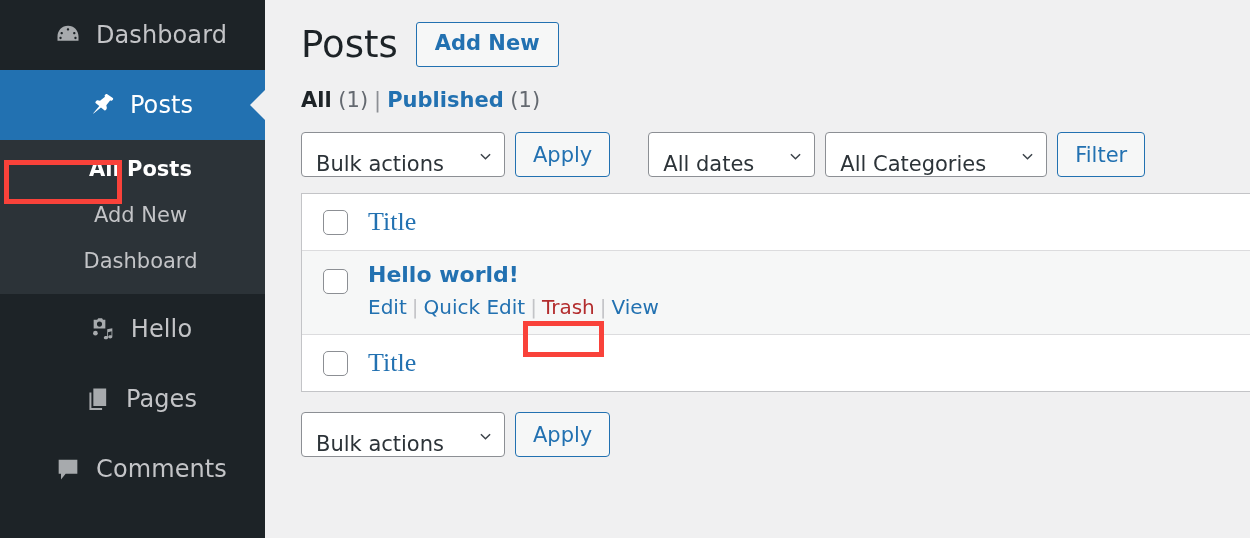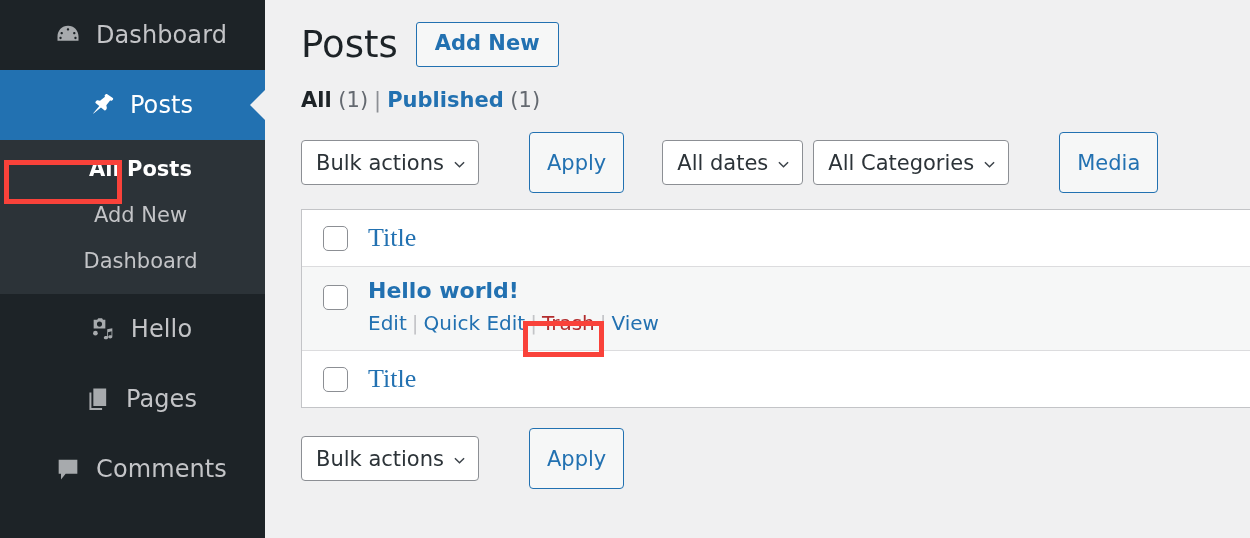--- a/index.html
+++ b/index.html
@@ -142,52 +142,51 @@
     display: flex;
     align-items: center;
     padding-left: 36px;
     gap: 10px;
   }
   .tablenav.top { padding-top: 20px; }
   .tablenav.bottom { padding-top: 20px; }
   .select-box {
     position: relative;
     display: inline-flex;
-    align-items: center;
+    align-items: flex-end;
     background: #fff;
     border: 1px solid #8c8f94;
     border-radius: 4px;
     height: 45px;
     box-sizing: border-box;
-    padding: 0 34px 0 14px;
+    padding: 0 60px 0 14px;
     font-size: 21px;
     color: #2c3338;
     cursor: pointer;
     white-space: nowrap;
   }
   .select-box .chev {
     position: absolute;
     right: 13px;
     top: 50%;
     margin-top: -4px;
     width: 11px; height: 11px;
   }
   .btn-action {
-    height: 61px;
+    height: 45px;
     box-sizing: border-box;
     display: inline-flex;
     align-items: center;
     padding: 0 17px;
     font-size: 21px;
     background: #f6f7f7;
     border: 1px solid #2271b1;
     border-radius: 4px;
     color: #2271b1;
     cursor: pointer;
-    margin-left: 40px;
   }
   .gap-lg { width: 18px; }
 
   
   .wp-table {
     margin: 16px 0 0 0;
     margin-left: 36px;
     background: #fff;
     border: 1px solid #c3c4c7;
     border-bottom: none;
@@ -344,21 +343,21 @@
         <svg class="chev" viewBox="0 0 12 12">
             <path d="M1 3.5L6 8.5L11 3.5" stroke="#3c434a" stroke-width="1.6" fill="none"></path>
           </svg>
       </div>
       <div class="select-box">
         <span>All Categories</span>
         <svg class="chev" viewBox="0 0 12 12">
             <path d="M1 3.5L6 8.5L11 3.5" stroke="#3c434a" stroke-width="1.6" fill="none"></path>
           </svg>
       </div>
-      <div class="btn-action">Media</div>
+      <div class="btn-action">Filter</div>
     </div>
 
     <div class="wp-table">
 
       <div class="row head">
         <div class="cb-cell">
           <span class="checkbox"></span>
         </div>
         <div class="title-cell">
           <span class="col-title">Title</span>

